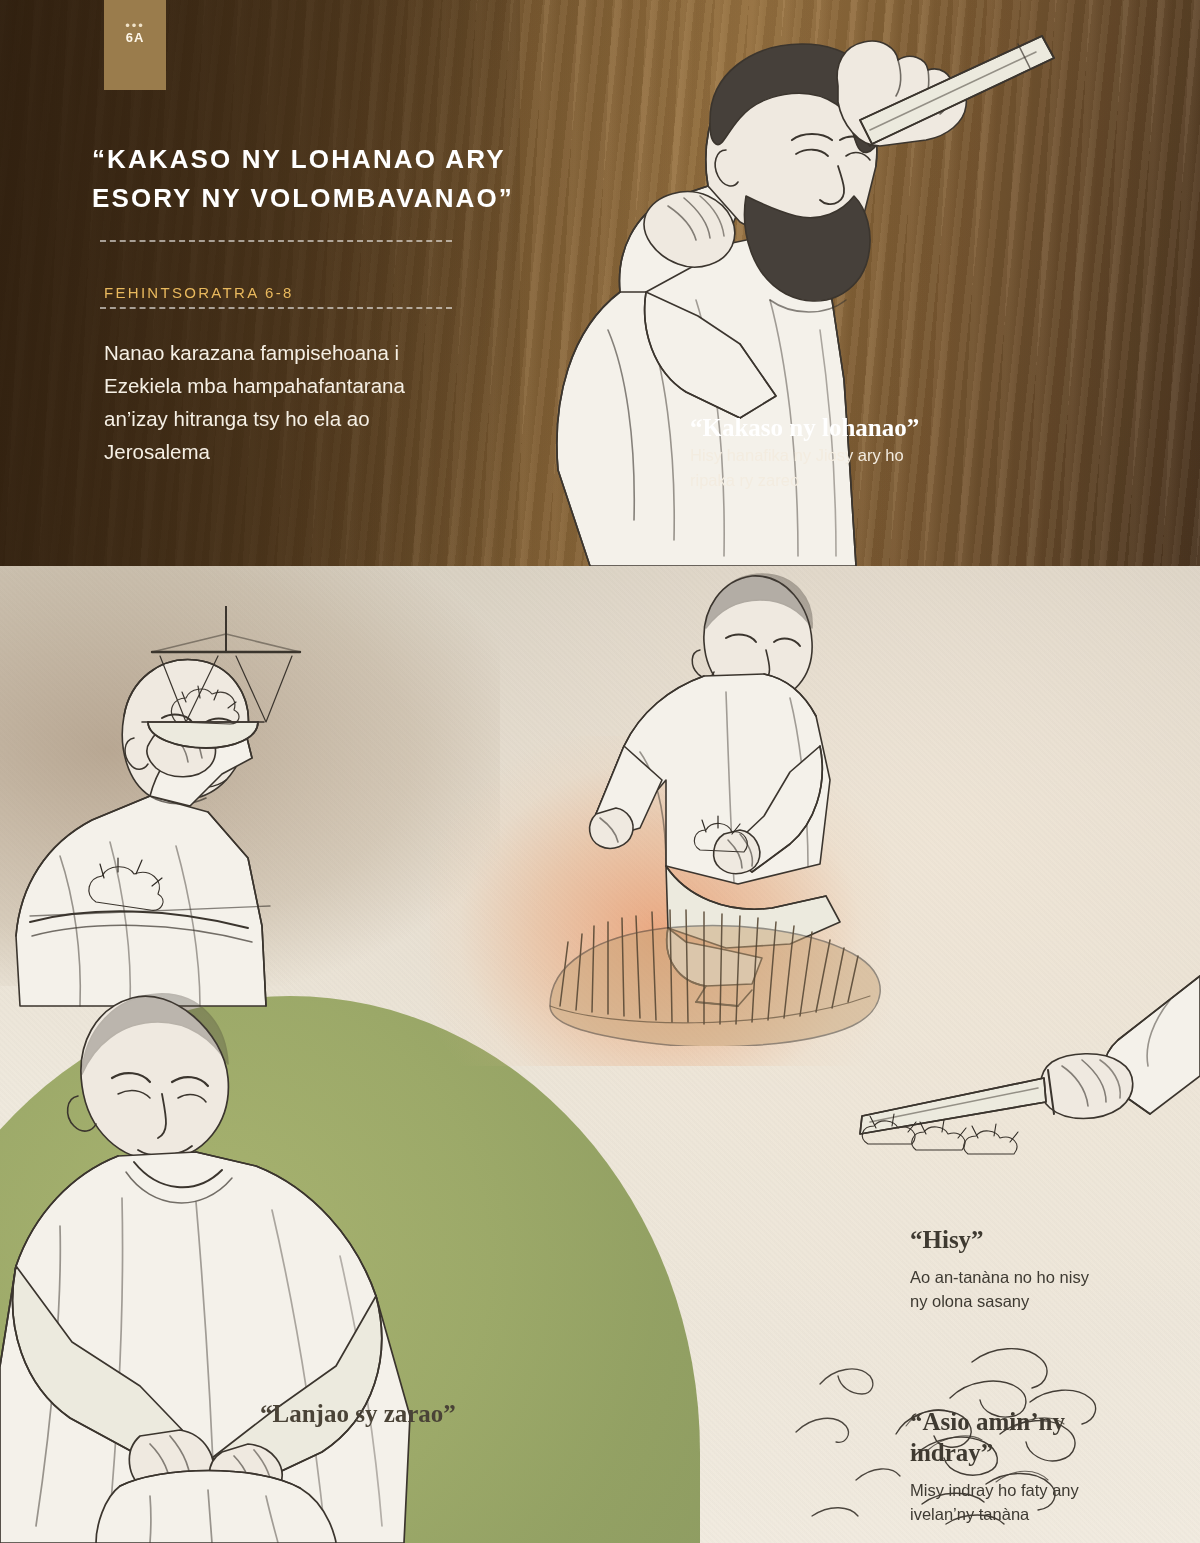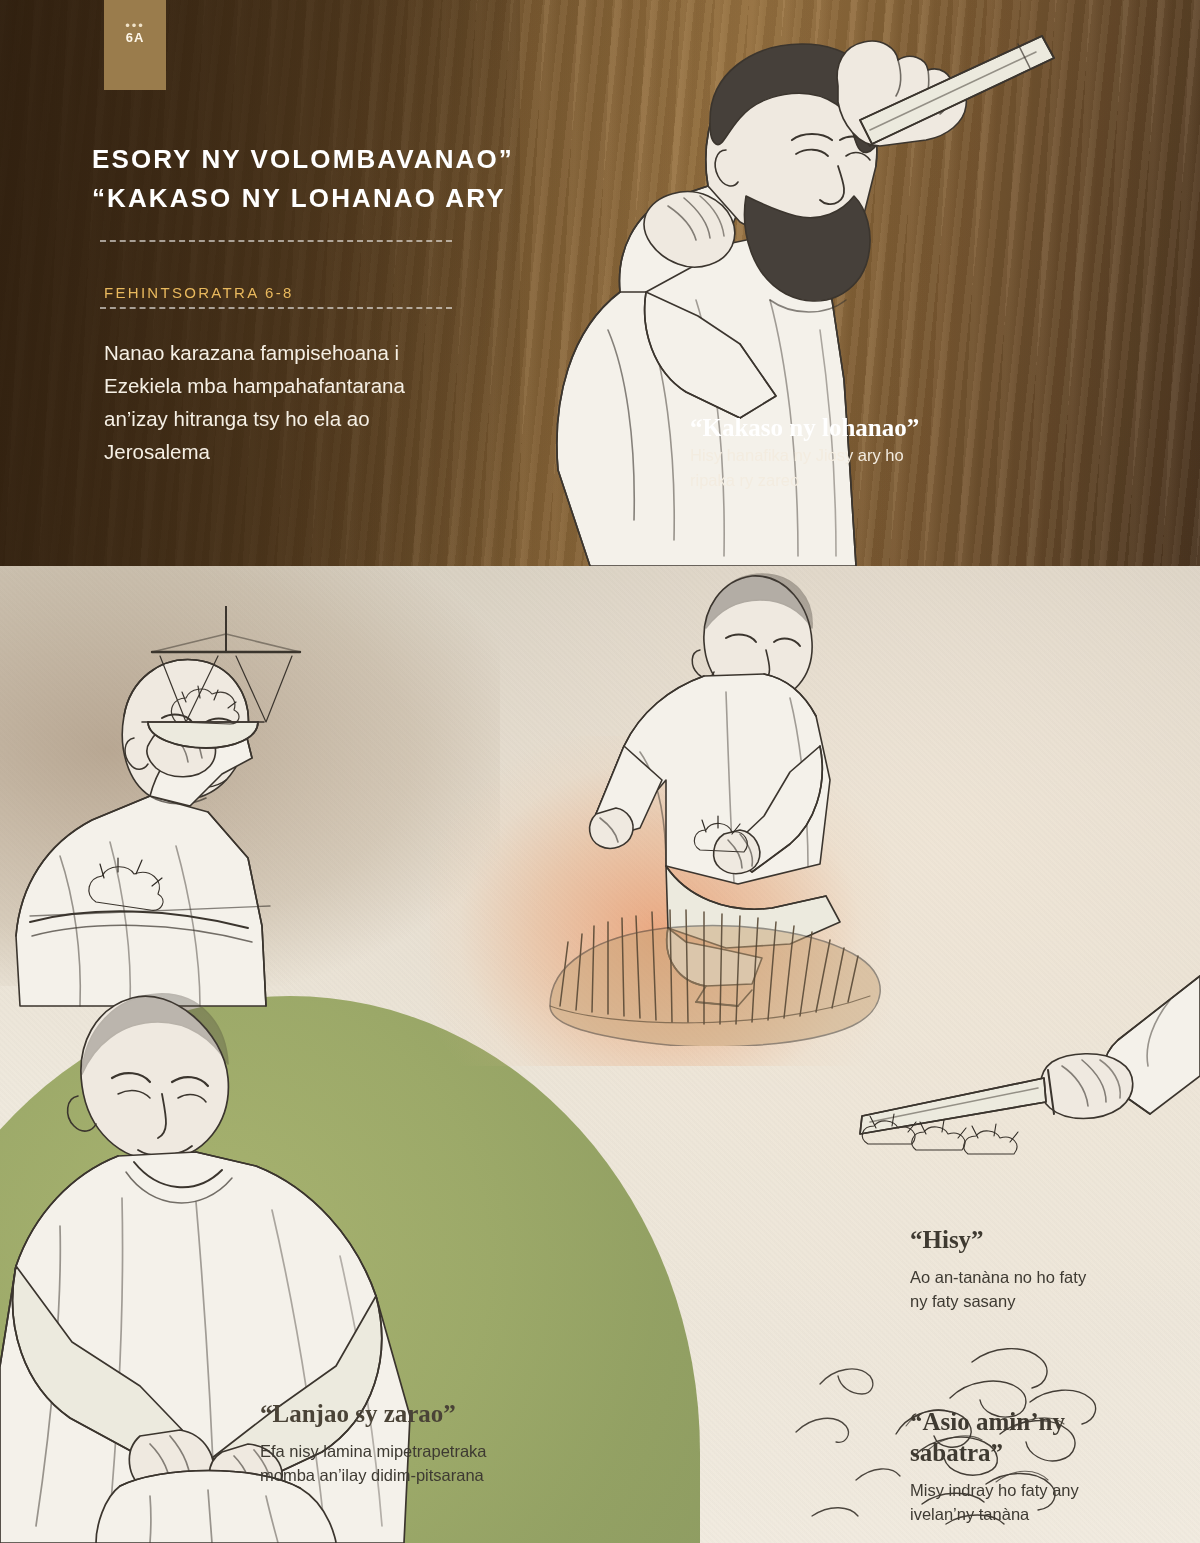--- a/index.html
+++ b/index.html
@@ -242,22 +242,22 @@
         </g>
       </svg>
     </div>
 
     <div class="chapter-tab">
       <div class="dots">•••</div>
       <div class="num">6A</div>
     </div>
 
     <div class="headline">
+      <div>“KAKASO NY LOHANAO ARY</div>
       <div>ESORY NY VOLOMBAVANAO”</div>
-      <div>“KAKASO NY LOHANAO ARY</div>
     </div>
 
     <div class="hr-dashed hr-1"></div>
     <div class="scripture">FEHINTSORATRA 6-8</div>
     <div class="hr-dashed hr-2"></div>
 
     <div class="intro-text">Nanao karazana fampisehoana i Ezekiela mba hampahafantarana an’izay hitranga tsy ho ela ao Jerosalema</div>
 
     <div class="co-kakaso">
       <div class="callout-title">“Kakaso ny lohanao”</div>
@@ -505,28 +505,27 @@
           <path d="M206 120 C216 106 236 100 250 106"></path>
           <path d="M228 144 C244 130 268 126 282 134"></path>
           <path d="M310 124 C328 110 352 108 364 118"></path>
           <path d="M296 176 C314 162 336 162 348 174"></path>
         </g>
       </svg>
     </div>
 
     <div class="co-lanjao">
       <div class="callout-title">“Lanjao sy zarao”</div>
-      <div class="callout-body">Efa nisy lamina mipetrapetraka momba an’ilay didim-pitsarana</div>
     </div>
 
     <div class="co-dory">
       <div class="callout-title">“Hisy”</div>
-      <div class="callout-body">Ao an-tanàna no ho faty ny faty sasany</div>
+      <div class="callout-body">Ao an-tanàna no ho nisy ny olona sasany</div>
     </div>
 
     <div class="co-asio">
-      <div class="callout-title">“Asio amin’ny sabatra”</div>
+      <div class="callout-title">“Asio amin’ny indray”</div>
       <div class="callout-body">Misy indray ho faty any ivelan’ny tanàna</div>
     </div>
 
   </div>
 
 </div>
 
 </body></html>

